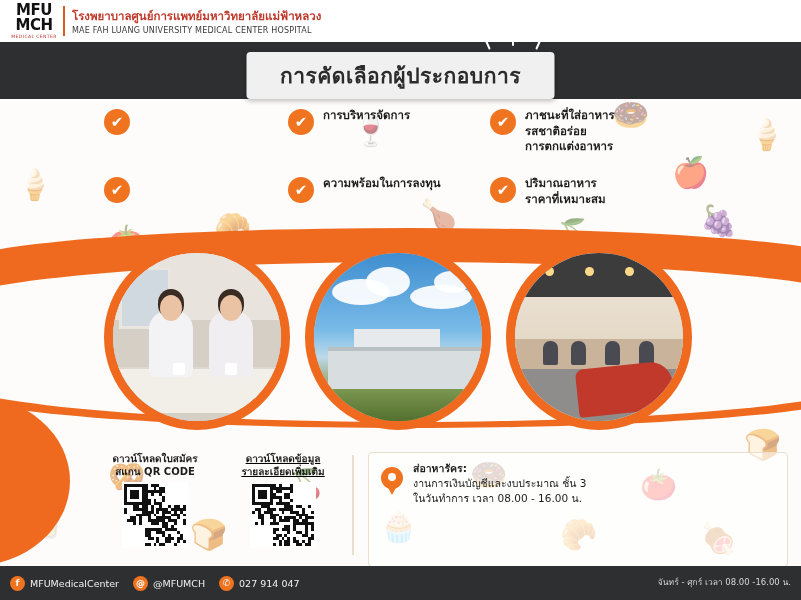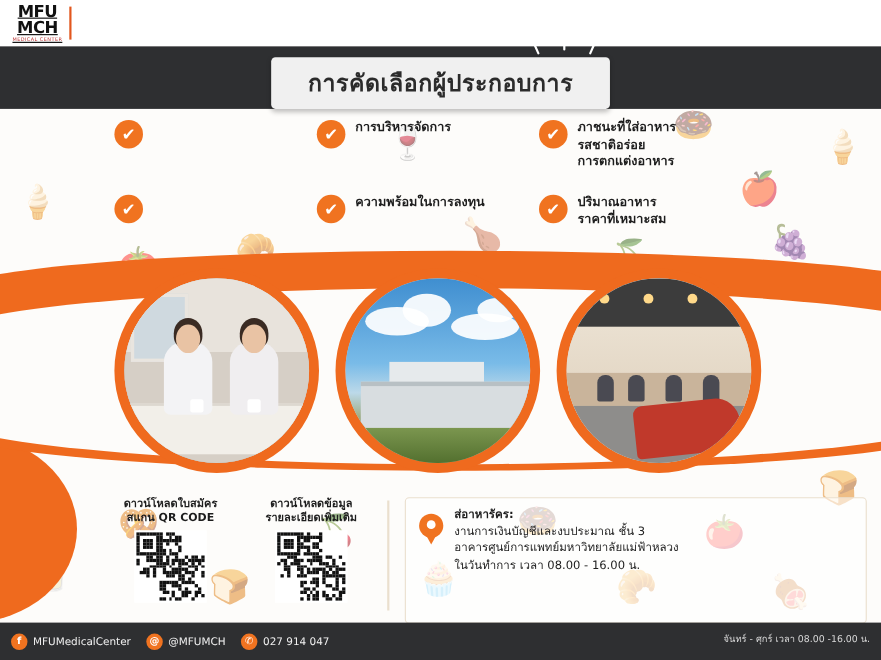--- a/index.html
+++ b/index.html
@@ -37,21 +37,20 @@
   .header {
     position: absolute;
     top: 0; left: 0;
     width: 801px;
     height: 42px;
     background: #ffffff;
     z-index: 5;
     display: flex;
     align-items: center;
     padding-left: 8px;
-    text-decoration: underline;
   }
   .logo-box {
     width: 52px; height: 34px;
     display: flex; flex-direction: column;
     align-items: center; justify-content: center;
     line-height: 1;
   }
   .logo-mfu {
     font-weight: bold;
     font-size: 15px;
@@ -399,20 +398,24 @@
 
   <div class="blob-left"></div>
 
   <div class="header">
     <div class="logo-box">
       <div class="logo-mfu"><span>MFU</span></div>
       <div class="logo-mch">MCH</div>
       <div class="logo-sub">MEDICAL CENTER</div>
     </div>
     <div class="logo-divider"></div>
+    <div>
+      <div class="hosp-th">โรงพยาบาลศูนย์การแพทย์มหาวิทยาลัยแม่ฟ้าหลวง</div>
+      <div class="hosp-en">MAE FAH LUANG UNIVERSITY MEDICAL CENTER HOSPITAL</div>
+    </div>
   </div>
 
   <div class="title-band"></div>
   <div class="spark" style="left:486px; top:36px; height:14px; transform:rotate(-24deg);"></div>
   <div class="spark" style="left:512px; top:31px; height:15px;"></div>
   <div class="spark" style="left:538px; top:36px; height:14px; transform:rotate(24deg);"></div>
   <div class="title-plate">
     <div class="title-plate-text">การคัดเลือกผู้ประกอบการ</div>
   </div>
 
@@ -956,21 +959,21 @@
           <i style="background:transparent"></i>
           <i style="background:transparent"></i>
           <i style="background:#111"></i>
           <i style="background:transparent"></i>
           <i style="background:transparent"></i>
           <i style="background:transparent"></i>
         </div>
     </div>
   </div>
 
-  <div class="qr-block" style="left:228px; top:452px; width:110px;">
+  <div class="qr-block" style="left:228px; top:452px; width:110px;text-decoration:underline;">
     <div class="qr-cap">
       <div>ดาวน์โหลดข้อมูล</div>
       <div>รายละเอียดเพิ่มเติม</div>
     </div>
     <div class="qr-img">
       <div class="qr-grid" id="qr2">
           <i style="background:#111"></i>
           <i style="background:#111"></i>
           <i style="background:#111"></i>
           <i style="background:#111"></i>
@@ -1418,21 +1421,20 @@
   <div class="vline"></div>
 
   <div class="addr">
     <div class="pin">
       <div class="pin-tip"></div>
       <div class="pin-head"></div>
       <div class="pin-dot"></div>
     </div>
     <div class="addr-line first">ส่อาหารัคร:</div>
     <div class="addr-line">งานการเงินบัญชีและงบประมาณ ชั้น 3</div>
-    <div class="addr-line">อาคารศูนย์การแพทย์มหาวิทยาลัยแม่ฟ้าหลวง</div>
     <div class="addr-line">ในวันทำการ เวลา 08.00 - 16.00 น.</div>
   </div>
 
   <div class="footer">
     <div class="foot-left">
       <div class="foot-item">
         <div class="foot-badge">f</div>
         <div class="foot-txt">MFUMedicalCenter</div>
       </div>
       <div class="foot-item">

